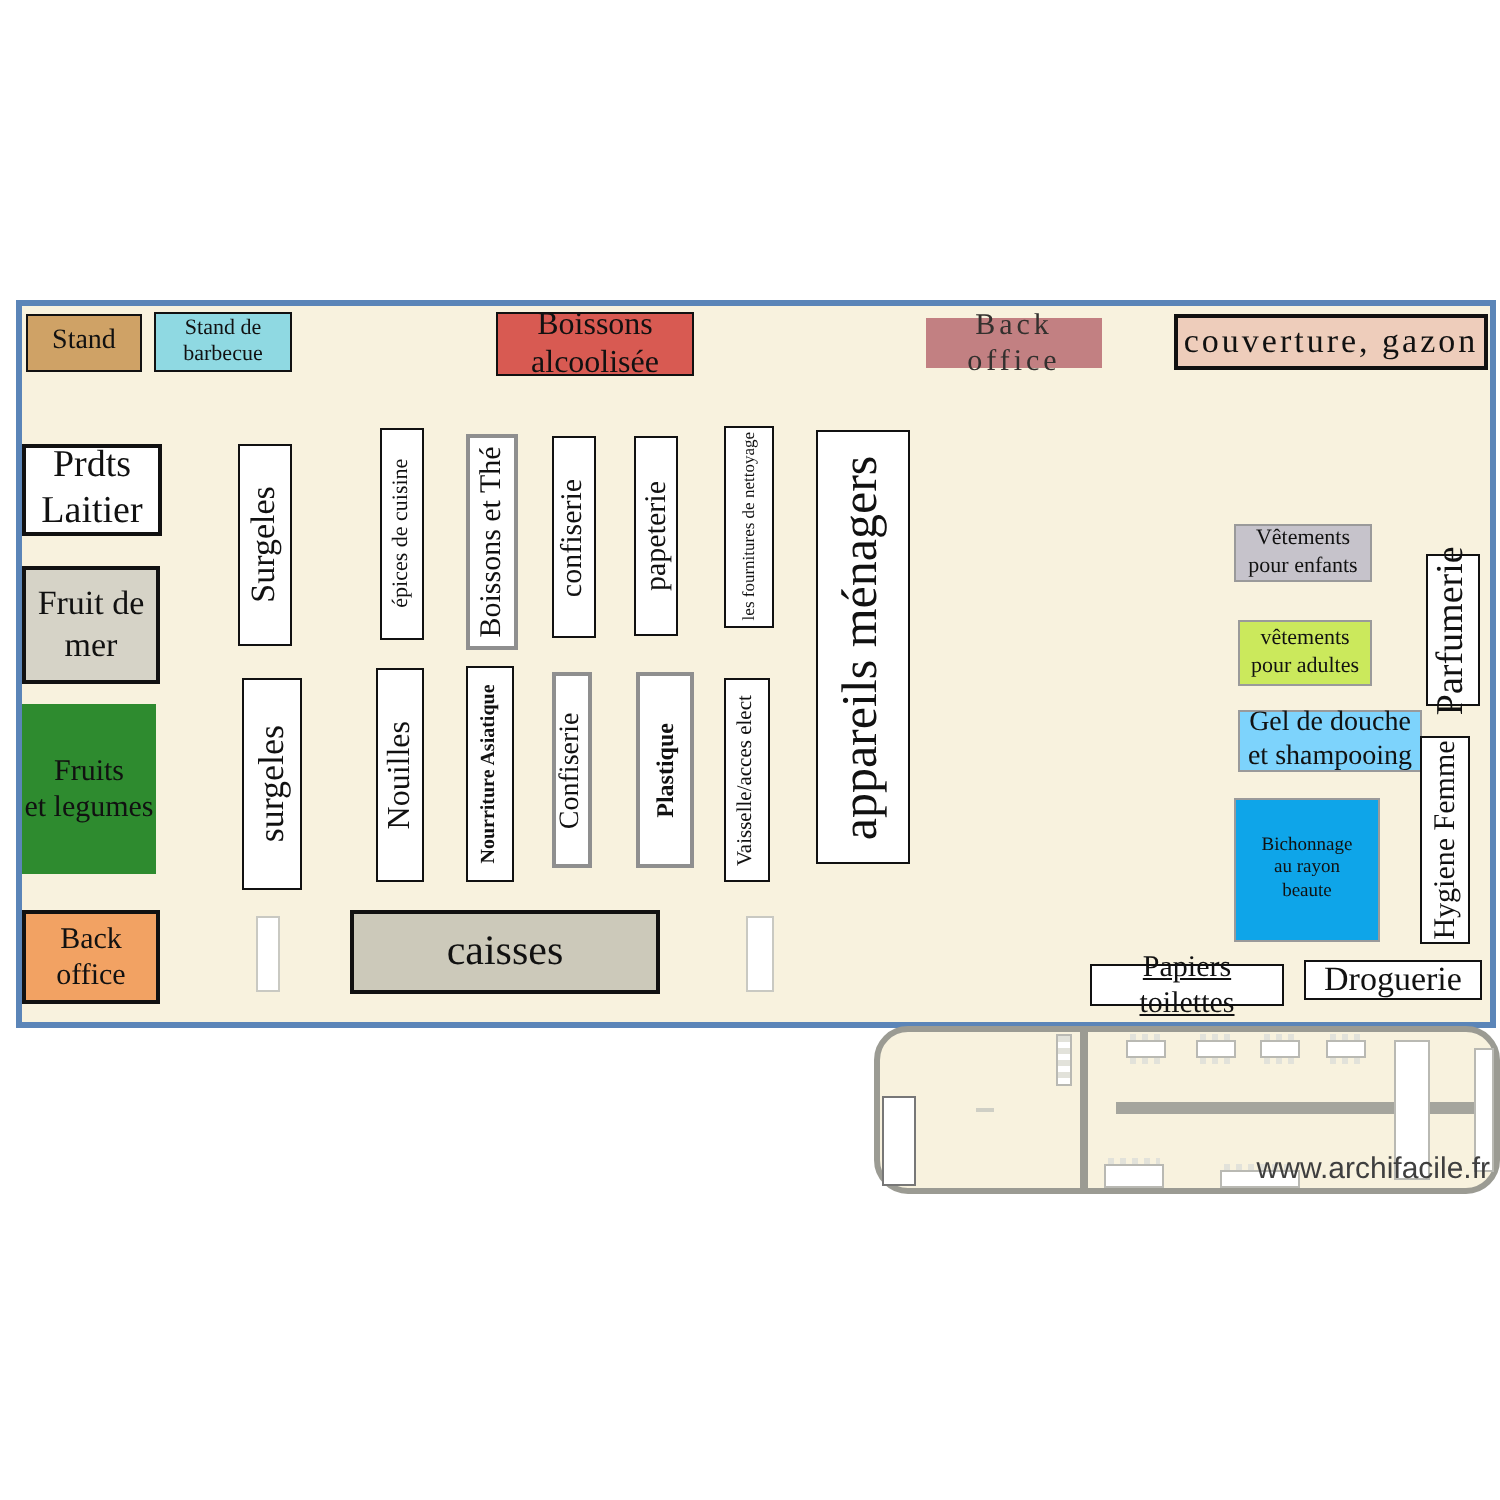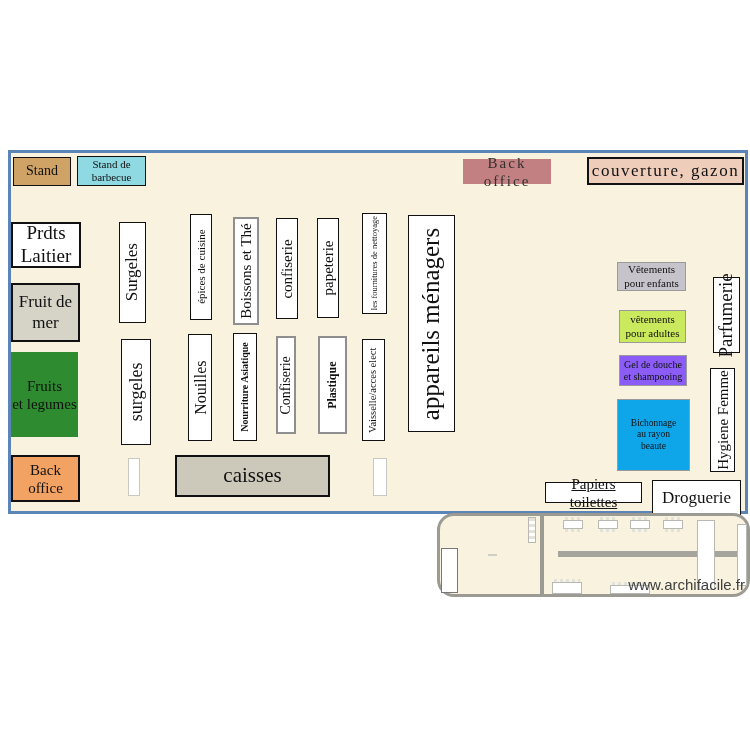--- a/index.html
+++ b/index.html
@@ -35,20 +35,23 @@
 </head>
 <body>
 
 <div class="plan" style="background-color: rgb(248, 242, 222);">
 
   <div class="zone" style="left: 2px; top: 4px; width: 58px; height: 29px; font-size: 14px; background-color: rgb(207, 162, 102);">
     <span>Stand</span>
   </div>
   <div class="zone" style="left: 66px; top: 3px; width: 69px; height: 30px; font-size: 11px; background-color: rgb(143, 217, 226);">
     <span>Stand de barbecue</span>
+  </div>
+  <div class="zone" style="left: 237px; top: 3px; width: 99px; height: 32px; font-size: 16px; background-color: rgb(216, 90, 82);">
+    <span>Boissons alcoolisée</span>
   </div>
   <div class="zone noborder" style="left: 452px; top: 6px; width: 88px; height: 25px; font-size: 15px; letter-spacing: 2px; color: rgb(51, 48, 46); background-color: rgb(194, 128, 130);">
     <span>Back office</span>
   </div>
   <div class="zone" style="left: 0px; top: 69px; width: 70px; height: 46px; font-size: 19px; border-width: 2px; background-color: rgb(255, 255, 255);">
     <span>Prdts Laitier</span>
   </div>
 
   <div class="zone" style="left: 576px; top: 4px; width: 157px; height: 28px; font-size: 17px; letter-spacing: 1.5px; border-width: 2px; background-color: rgb(238, 205, 187);">
     <span>couverture, gazon</span>
@@ -112,40 +115,40 @@
   <div class="lane" style="left:362px;top:305px;width:14px;height:38px;"></div>
 
   <div class="zone thinborder" style="left: 606px; top: 109px; width: 69px; height: 29px; font-size: 11px; background-color: rgb(198, 195, 203);">
     <span>Vêtements
 pour enfants</span>
   </div>
   <div class="zone thinborder" style="left: 608px; top: 157px; width: 67px; height: 33px; font-size: 11px; background-color: rgb(203, 233, 92);">
     <span>vêtements
 pour adultes</span>
   </div>
-  <div class="zone thinborder" style="left: 608px; top: 202px; width: 68px; height: 31px; font-size: 10px; background-color: #8b5cf6;">
+  <div class="zone thinborder" style="left: 608px; top: 202px; width: 92px; height: 31px; font-size: 14px; background-color: #7dd3fc;">
     <span>Gel de douche
 et shampooing</span>
   </div>
   <div class="zone thinborder" style="left: 606px; top: 246px; width: 73px; height: 72px; font-size: 9.5px; background-color: #0ea5e9;">
     <span>Bichonnage
 au rayon
 beaute</span>
   </div>
   <div class="zone v" style="left:702px;top:124px;width:27px;height:76px;font-size:19px;">
     <span>Parfumerie</span>
   </div>
   <div class="zone v" style="left:699px;top:215px;width:25px;height:104px;font-size:15px;">
     <span>Hygiene Femme</span>
   </div>
 
   <div class="zone" style="left:534px;top:329px;width:97px;height:21px;font-size:15px;text-decoration:underline;">
     <span>Papiers toilettes</span>
   </div>
-  <div class="zone" style="left:641px;top:327px;width:89px;height:36px;font-size:17px;">
+  <div class="zone" style="left:641px;top:327px;width:89px;height:20px;font-size:17px;">
     <span>Droguerie</span>
   </div>
 </div>
 
 <div class="annex" style="background-color: rgb(248, 242, 222); border-radius: 17px;">
   <div class="wall" style="left:100px;top:0;width:4px;height:78px;"></div>
 
   <div class="furn" style="left:1px;top:32px;width:17px;height:45px;border-color:#777;"></div>
   <div class="furn ticks" style="left:88px;top:1px;width:8px;height:26px;"></div>
   <div class="speck" style="left:48px;top:38px;width:9px;height:2px;"></div>

